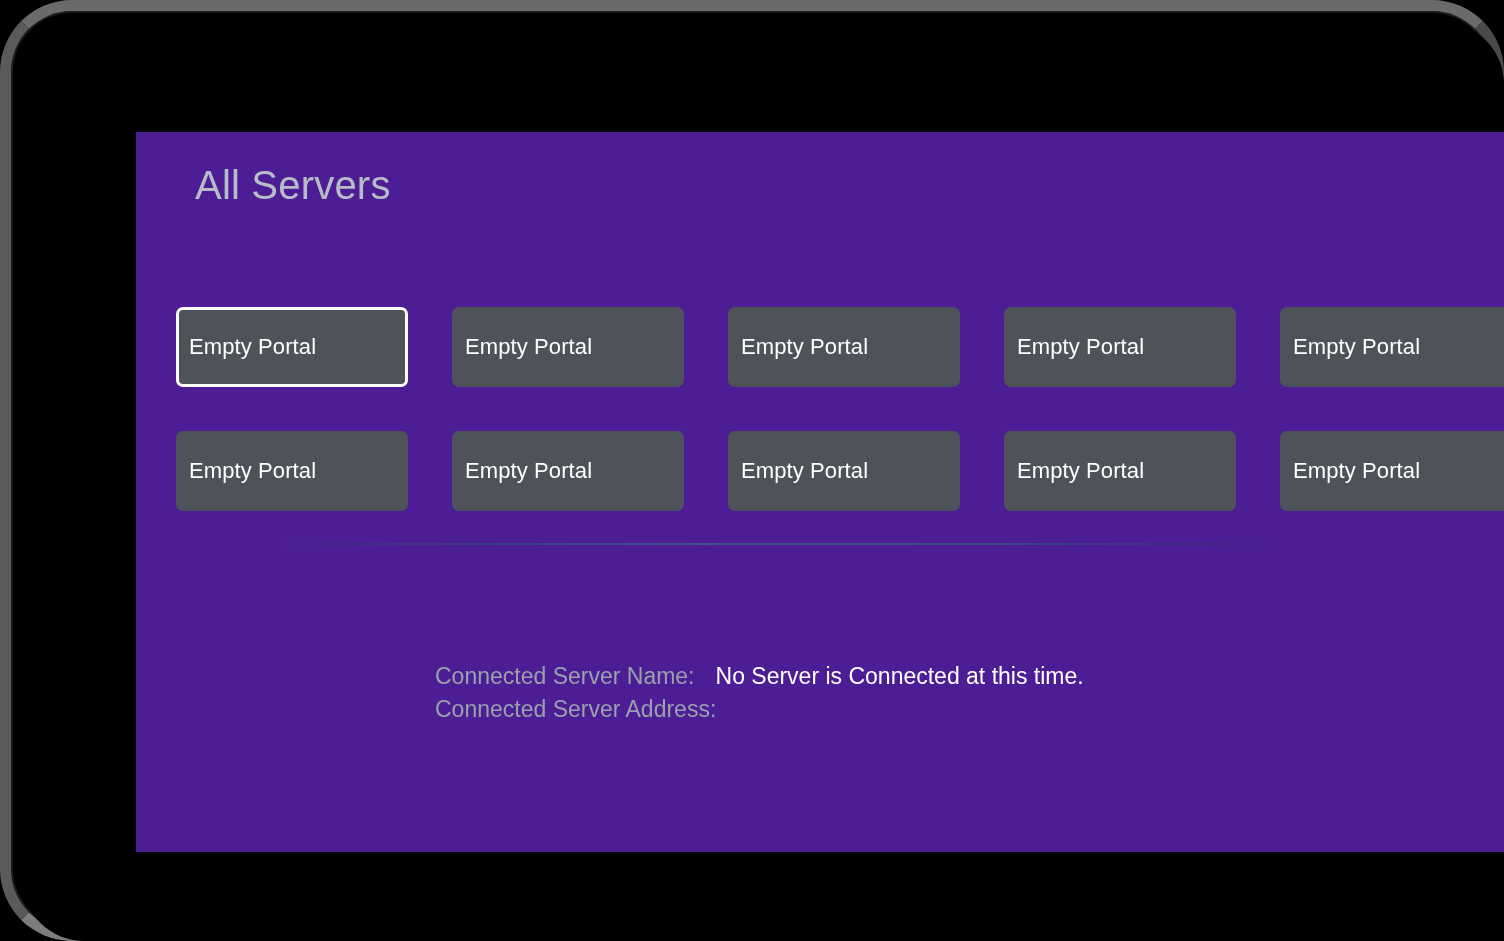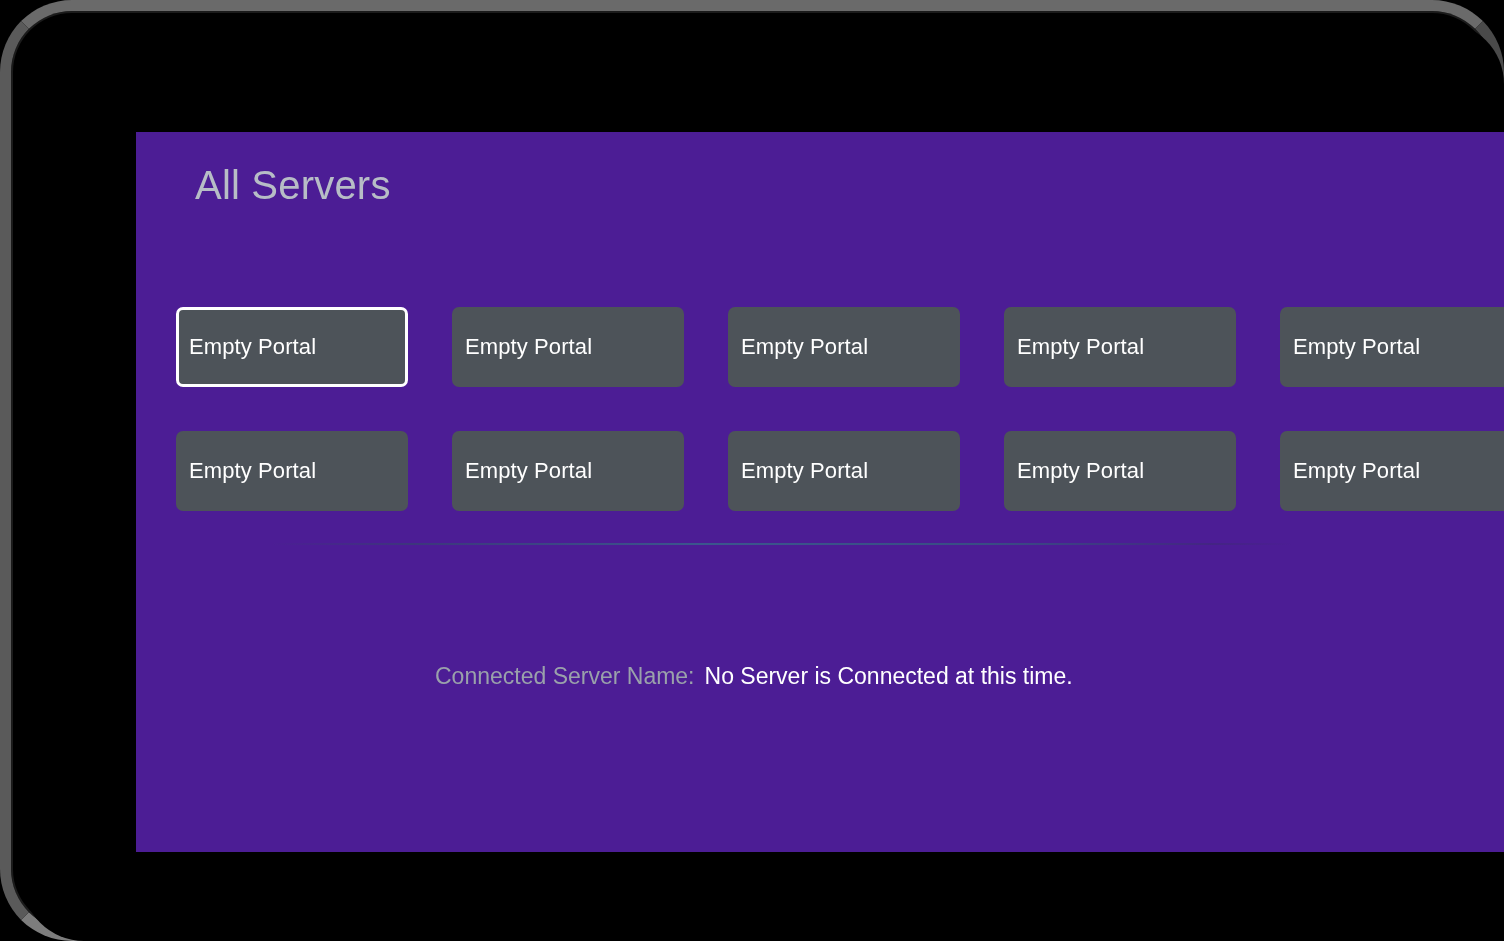--- a/index.html
+++ b/index.html
@@ -146,21 +146,21 @@
     align-items: center;
     white-space: nowrap;
   }
   .info-label {
     color: #9aa1ab;
     font-weight: 400;
   }
   .info-value {
     color: #ffffff;
     font-weight: 400;
-    margin-left: 10px;
+    margin-left: 21px;
   }
 </style>
 </head>
 <body>
 
 <div id="device-frame">
   <div id="device-screen">
 
     <div id="app-panel">
 
@@ -201,17 +201,21 @@
         </div>
       </div>
 
       <div id="section-divider"></div>
 
       <div id="connection-info">
         <div class="info-row">
           <span class="info-label">Connected Server Name:</span>
           <span class="info-value">No Server is Connected at this time.</span>
         </div>
+        <div class="info-row">
+          <span class="info-label">Connected Server Address:</span>
+          <span class="info-value"></span>
+        </div>
       </div>
 
     </div>
   </div>
 </div>
 
 </body></html>

